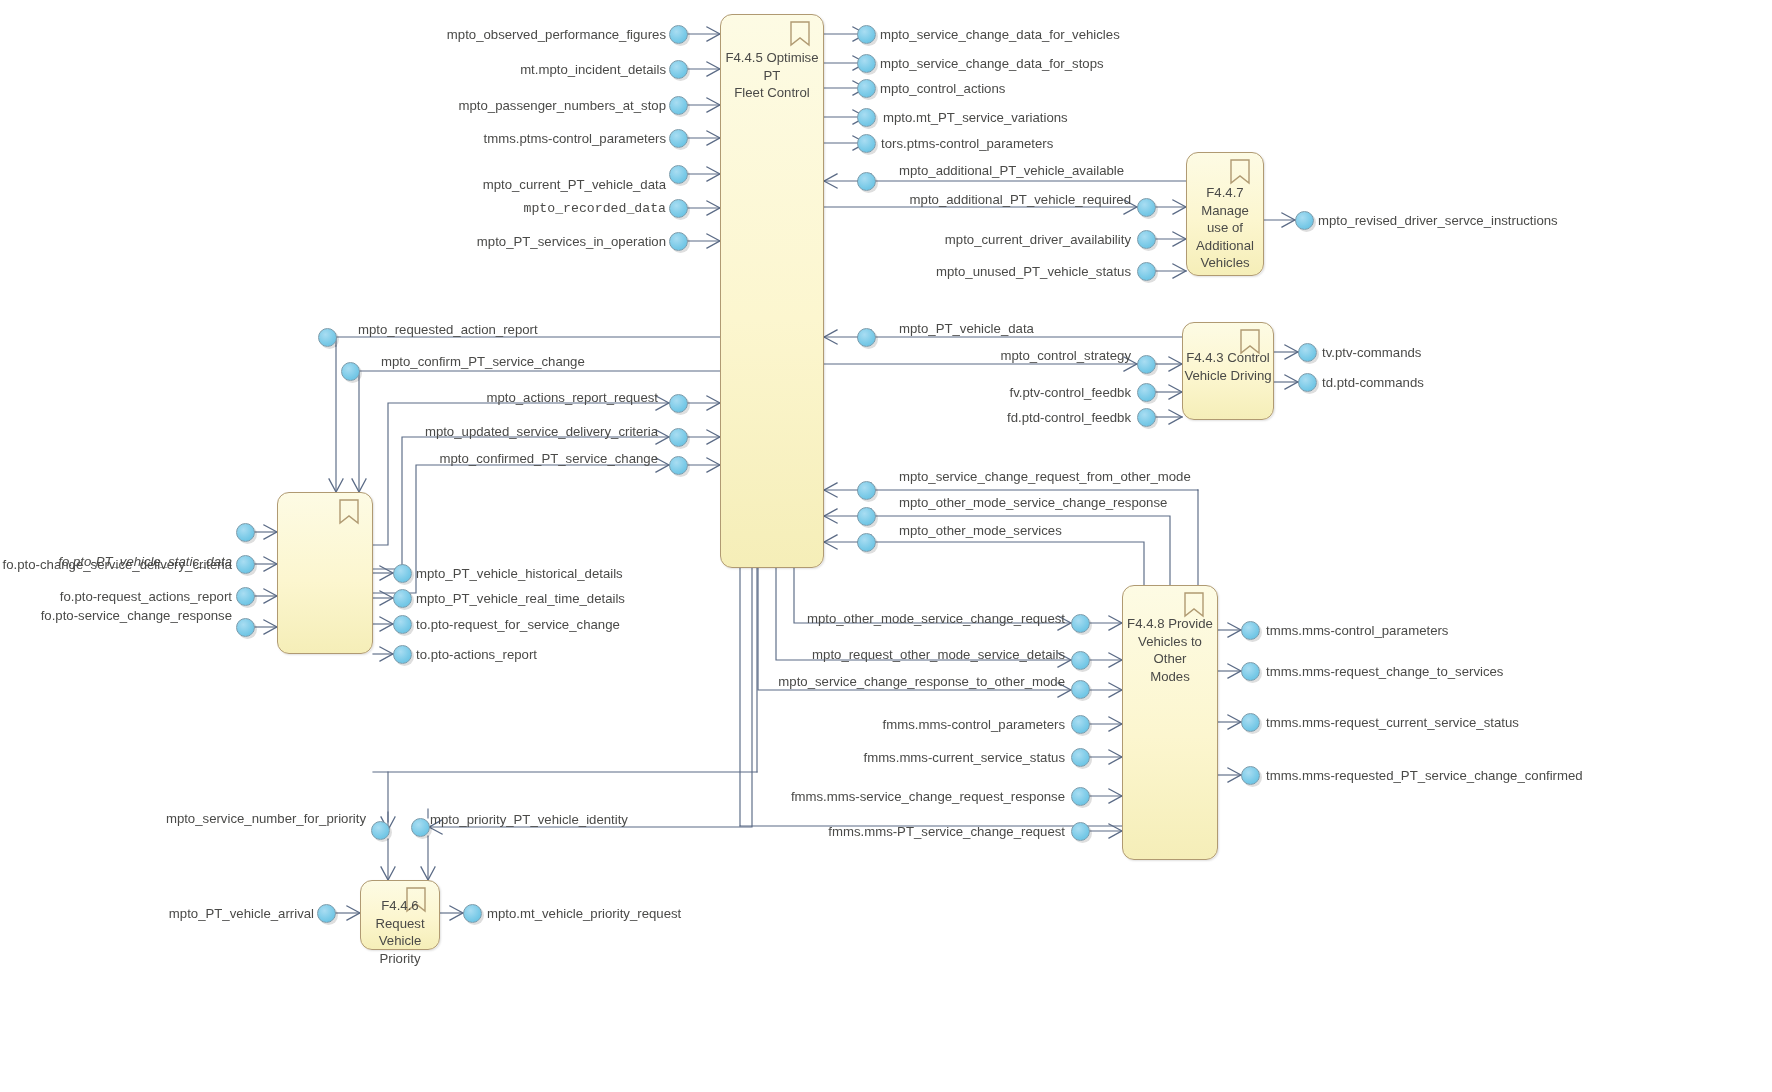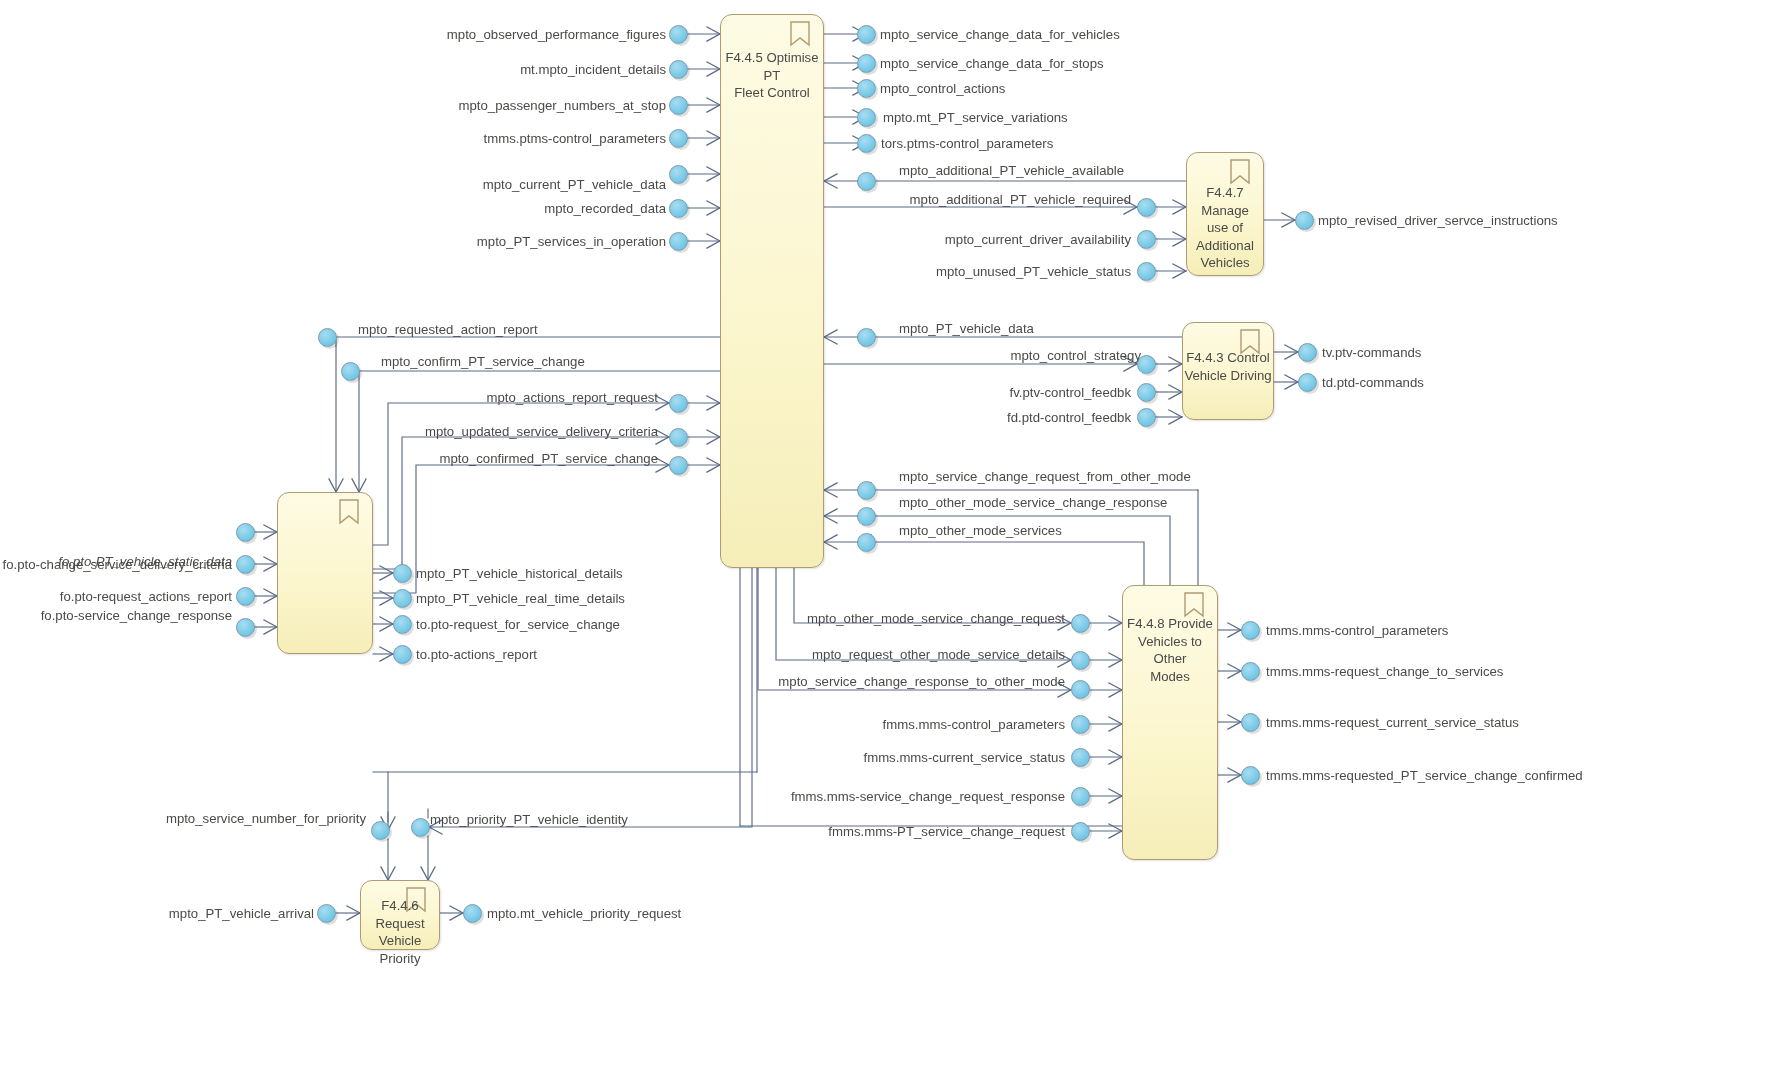--- a/index.html
+++ b/index.html
@@ -312,34 +312,34 @@
       <div class="port" style="left: 411px; top: 818px;"></div>
       <div class="port" style="left: 317px; top: 904px;"></div>
       <div class="port" style="left: 463px; top: 904px;"></div>
     </div>
   <div id="labels-layer">
       <div class="lbl r" style="left: 666px; top: 34px;">mpto_observed_performance_figures</div>
       <div class="lbl r" style="left: 666px; top: 69px;">mt.mpto_incident_details</div>
       <div class="lbl r" style="left: 666px; top: 105px;">mpto_passenger_numbers_at_stop</div>
       <div class="lbl r" style="left: 666px; top: 138px;">tmms.ptms-control_parameters</div>
       <div class="lbl r" style="left: 666px; top: 184px;">mpto_current_PT_vehicle_data</div>
-      <div class="lbl r" style="left: 666px; top: 208px;">mpto_recorded_data</div>
+      <div class="lbl r" style="left: 666px; top: 208px; font-family: Liberation Mono, monospace;">mpto_recorded_data</div>
       <div class="lbl r" style="left: 666px; top: 241px;">mpto_PT_services_in_operation</div>
       <div class="lbl l" style="left: 880px; top: 34px;">mpto_service_change_data_for_vehicles</div>
       <div class="lbl l" style="left: 880px; top: 63px;">mpto_service_change_data_for_stops</div>
       <div class="lbl l" style="left: 880px; top: 88px;">mpto_control_actions</div>
       <div class="lbl l" style="left: 883px; top: 117px;">mpto.mt_PT_service_variations</div>
       <div class="lbl l" style="left: 881px; top: 143px;">tors.ptms-control_parameters</div>
       <div class="lbl l" style="left: 899px; top: 170px;">mpto_additional_PT_vehicle_available</div>
       <div class="lbl r" style="left: 1131px; top: 199px;">mpto_additional_PT_vehicle_required</div>
       <div class="lbl r" style="left: 1131px; top: 239px;">mpto_current_driver_availability</div>
       <div class="lbl r" style="left: 1131px; top: 271px;">mpto_unused_PT_vehicle_status</div>
       <div class="lbl l" style="left: 1318px; top: 220px;">mpto_revised_driver_servce_instructions</div>
       <div class="lbl l" style="left: 899px; top: 328px;">mpto_PT_vehicle_data</div>
-      <div class="lbl r" style="left: 1131px; top: 355px; margin-left: 10px;">mpto_control_strategy</div>
+      <div class="lbl r" style="left: 1131px; top: 355px;">mpto_control_strategy</div>
       <div class="lbl r" style="left: 1131px; top: 392px;">fv.ptv-control_feedbk</div>
       <div class="lbl r" style="left: 1131px; top: 417px;">fd.ptd-control_feedbk</div>
       <div class="lbl l" style="left: 1322px; top: 352px;">tv.ptv-commands</div>
       <div class="lbl l" style="left: 1322px; top: 382px;">td.ptd-commands</div>
       <div class="lbl l" style="left: 358px; top: 329px;">mpto_requested_action_report</div>
       <div class="lbl l" style="left: 381px; top: 361px;">mpto_confirm_PT_service_change</div>
       <div class="lbl r" style="left: 658px; top: 397px;">mpto_actions_report_request</div>
       <div class="lbl r" style="left: 658px; top: 431px;">mpto_updated_service_delivery_criteria</div>
       <div class="lbl r" style="left: 658px; top: 458px;">mpto_confirmed_PT_service_change</div>
       <div class="lbl r" style="left: 232px; top: 561px; font-style: italic;">fo.pto-PT_vehicle_static_data</div>

